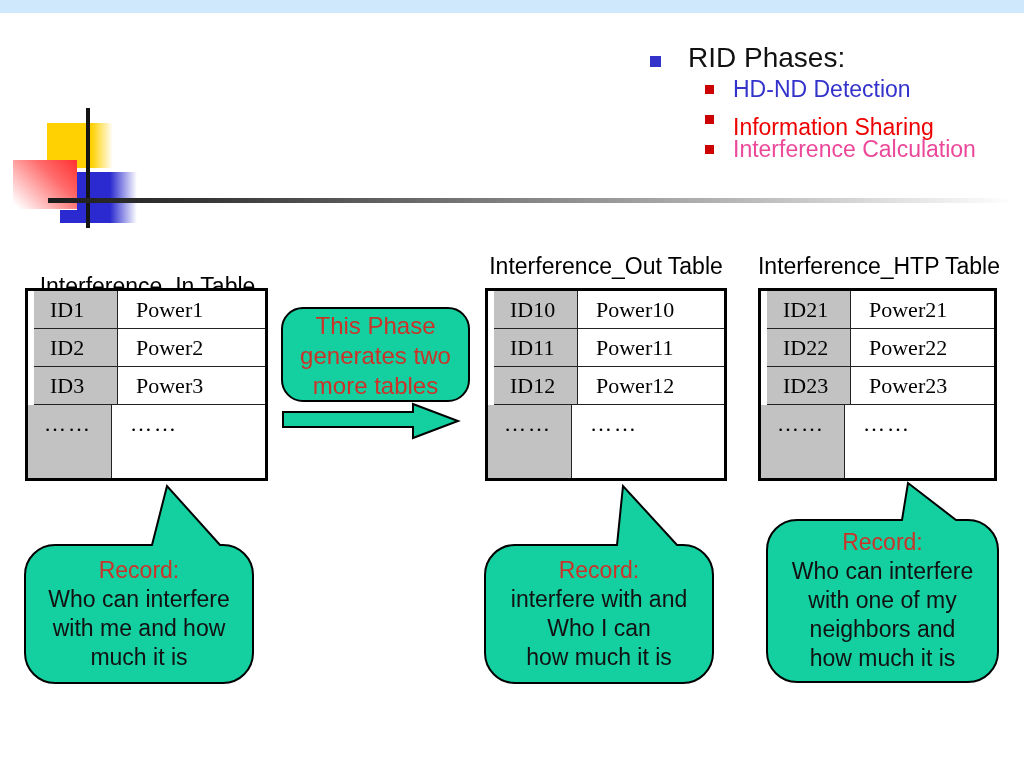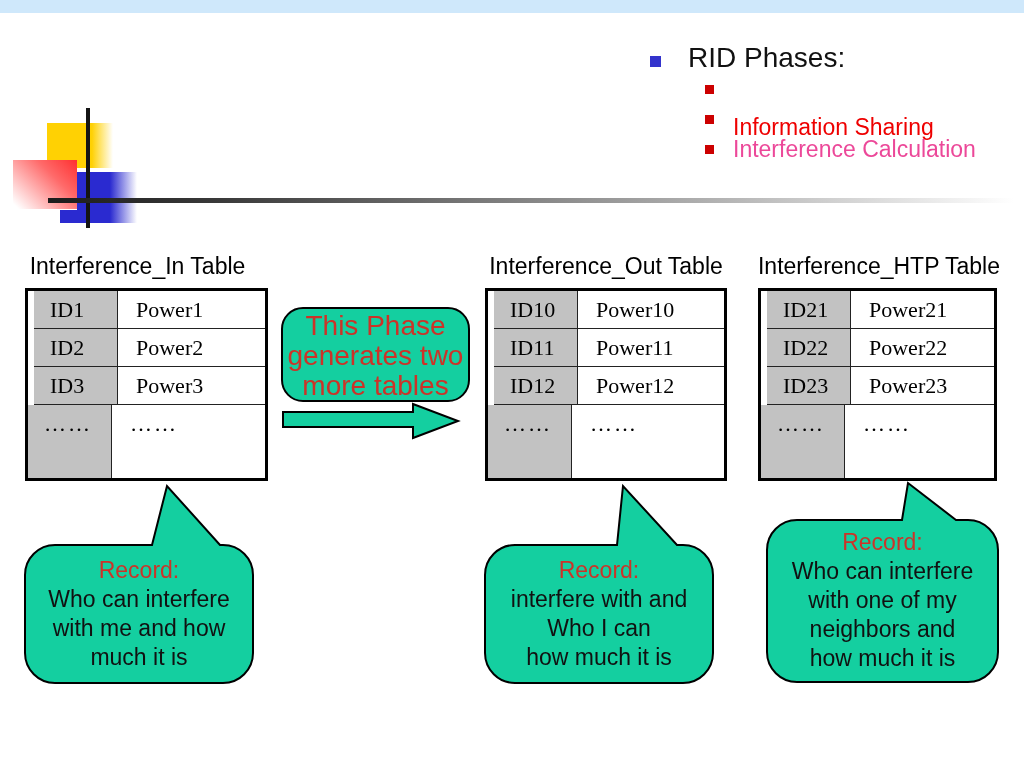--- a/index.html
+++ b/index.html
@@ -44,21 +44,21 @@
   .tc-id { width:84px; background:#c2c2c2; border-right:1px solid #222; padding-left:16px; flex:0 0 84px; }
   .tc-val { flex:1; padding-left:18px; }
   .trow-dots { height:73px; }
   .trow-dots .tc { align-items:flex-start; padding-top:6px; letter-spacing:2px; }
   .trow-std { height:38px;margin-left:6px; }
 
   
   .callout { position:absolute; left:281px; top:307px; width:189px; height:95px;
     border:2px solid #000; border-radius:22px; }
   .callout-text { position:absolute; left:281px; top:311px; width:189px;
-    text-align:center; font-size:28px; line-height:30px; }
+    text-align:center; font-size:24px; line-height:30px; }
 
   
   .overlay { position:absolute; left:0; top:0; width:1024px; height:768px; pointer-events:none; }
 
   
   .bubble-text { position:absolute; text-align:center; font-size:23px; line-height:29px; color:#111; }
   .bt-1 { left:27px;  top:556px; width:224px; }
   .bt-2 { left:487px; top:556px; width:224px; }
   .bt-3 { left:769px; top:528px; width:227px; }
 </style>
@@ -76,32 +76,33 @@
   <div class="vline"></div>
   <div class="hline"></div>
 
   <div class="phases">
     <div class="p-title-row">
       <span class="bullet-main" style="background: rgb(51, 51, 204);"></span>
       <span class="p-title">RID Phases:</span>
     </div>
     <div class="p-item">
       <span class="bullet-sub" style="background: rgb(204, 0, 0);"></span>
+      <span class="p-item-label" style="color: rgb(51, 51, 204);">HD-ND Detection</span>
     </div>
     <div class="p-item">
       <span class="bullet-sub" style="background: rgb(204, 0, 0);"></span>
       <span class="p-item-label" style="color: rgb(238, 0, 0); margin-top: 16px;">Information Sharing</span>
     </div>
     <div class="p-item">
       <span class="bullet-sub" style="background: rgb(204, 0, 0);"></span>
       <span class="p-item-label" style="color: #ec4899;">Interference Calculation</span>
     </div>
   </div>
 
-  <div class="tbl-title" style="left:16px;width:243px;">Interference_In Table</div>
+  <div class="tbl-title" style="left:26px;width:243px;margin-top:20px;">Interference_In Table</div>
   <div class="tbl" style="left:25px;width:243px;">
     <div class="trow trow-std">
       <div class="tc tc-id">ID1</div>
       <div class="tc tc-val">Power1</div>
     </div>
     <div class="trow trow-std">
       <div class="tc tc-id">ID2</div>
       <div class="tc tc-val">Power2</div>
     </div>
     <div class="trow trow-std">

